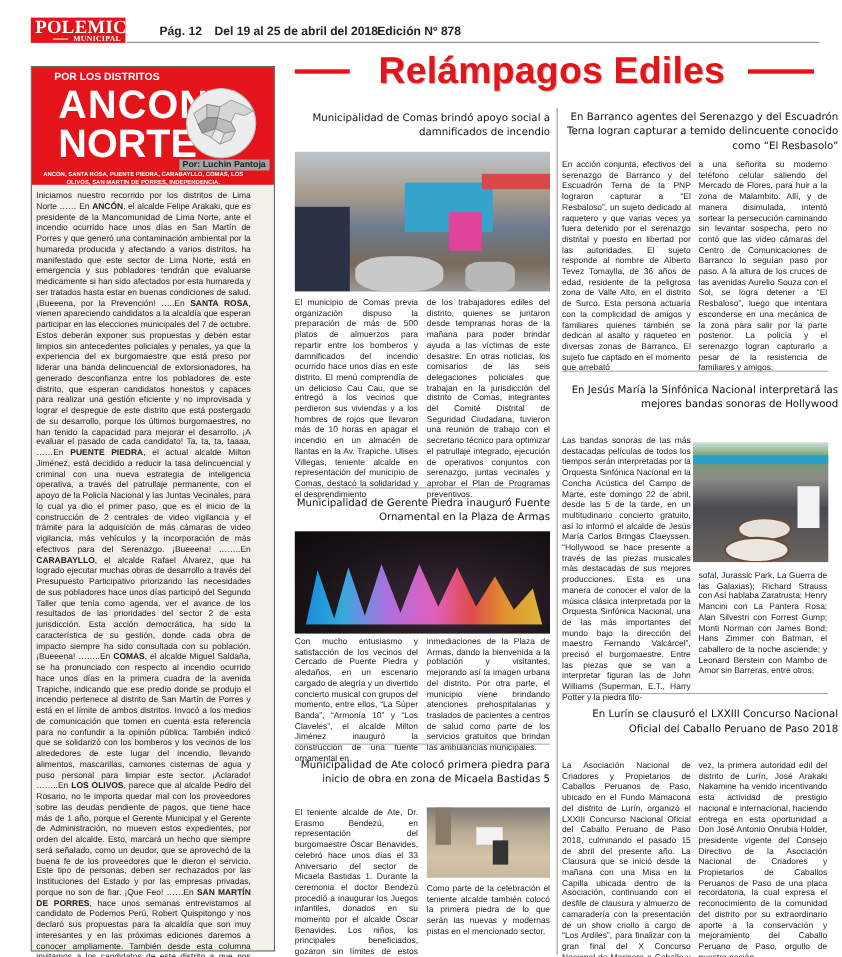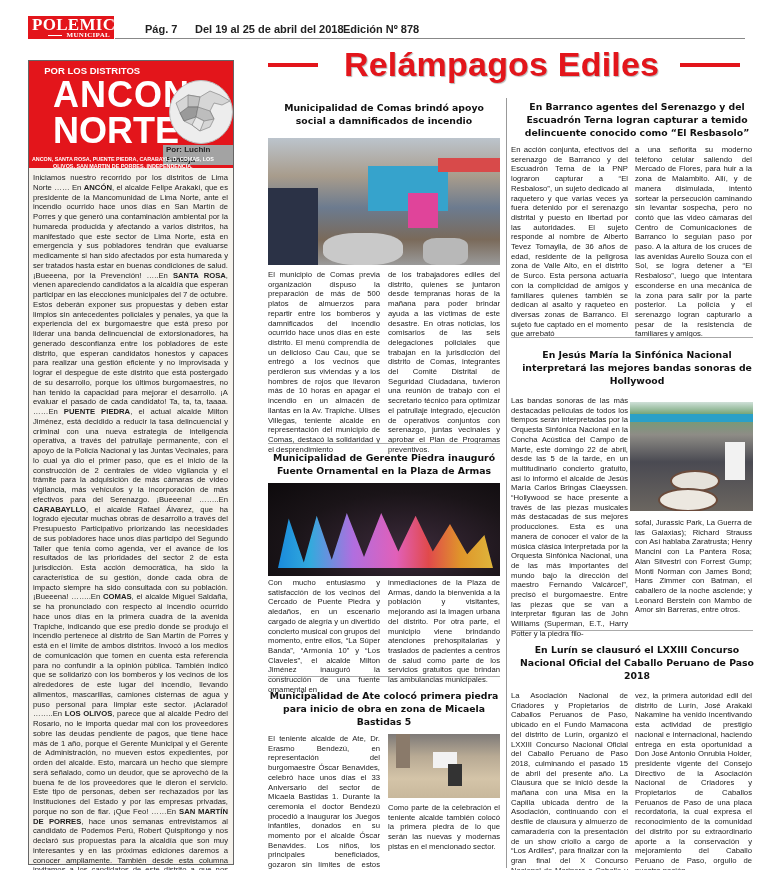--- a/index.html
+++ b/index.html
@@ -8,52 +8,52 @@
 
   
   .masthead { position: absolute; left: 28px; top: 16px; width: 86px; height: 23px; background: #e3151b; color: #fff; }
   .masthead .t1 { position: absolute; left: 4px; top: 0px; font-family: "Liberation Serif", serif; font-weight: bold; font-size: 17px; letter-spacing: 0.3px; line-height: 18px; }
   .masthead .t2 { position: absolute; right: 4px; top: 15px; font-family: "Liberation Serif", serif; font-weight: bold; font-size: 7px; line-height: 8px; letter-spacing: 0.3px; }
   .masthead .line { position: absolute; left: 20px; right: 52px; top: 19px; height: 1px; background:#fff; }
   .hdr-item { position: absolute; top: 23px; font-size: 11px; font-weight: bold; color: #222; white-space: nowrap; }
   .hdr-rule { position: absolute; left: 115px; right: 20px; top: 38px; height: 1px; background: #888; }
 
   
-  .lima-box { position: absolute; left: 28px; top: 60px; width: 206px; height: 805px; border: 1px solid #666; background:#f4f1eb; }
+  .lima-box { position: absolute; left: 28px; top: 60px; width: 222px; height: 805px; border: 1px solid #666; background:#f4f1eb; }
   .lima-head { position: absolute; left: 0; top: 0; width: 100%; height: 107px; background: #e3151b; color: #fff; }
   .lima-head .por { position: absolute; left: 0; width: 62%; top: 4px; text-align: center; font-weight: bold; font-size: 9.5px; }
   .lima-head .lima { position: absolute; left: 24px; top: 16px; font-weight: bold; font-size: 36px; letter-spacing: 1px; line-height: 36px; }
   .lima-head .norte { position: absolute; left: 24px; top: 52px; font-weight: bold; font-size: 36px; letter-spacing: 0px; line-height: 36px; }
   .lima-head .map { position: absolute; left: 140px; top: 19px; width: 64px; height: 64px; border-radius: 50%; background: #ededed; border: 1px solid #bbb; overflow: hidden; }
   .lima-head .byline { position: absolute; left: 134px; top: 84px; background: #a3a3a3; color: #222; font-size: 8px; font-weight: bold; padding: 0 3px; line-height: 10px; }
   .lima-head .districts { position: absolute; left: 0; top: 95px; width: 92%; text-align: center; font-size: 5.4px; font-weight: bold; line-height: 6.5px; }
   .lima-text { position: absolute; left: 4px; top: 112px; width: 195px; font-size: 7.7px; line-height: 9.75px; text-align: justify; color:#222; }
   .lima-text b { font-weight: bold; }
 
   
   .sec-title { position: absolute; left: 344px; top: 44px; font-weight: bold; font-size: 34px; color: #e3151b; letter-spacing: 0.2px; line-height: 40px; text-shadow: 1px 1px 1px #b8b8b8; }
   .sec-line { position: absolute; height: 4px; background: #e3151b; top: 63px; }
 
   .vrule { position: absolute; width: 1px; background: #999; }
   .hrule { position: absolute; height: 1px; background: #aaa; }
 
-  .art-title { position: absolute; text-align: center; font-family: "DejaVu Sans", sans-serif; font-weight: bold; font-size: 9.3px; line-height: 13px; color:#111; }
+  .art-title { position: absolute; text-align: right; font-family: "DejaVu Sans", sans-serif; font-weight: normal; font-size: 9.3px; line-height: 13px; color:#111; }
   .col { position: absolute; font-size: 7.7px; line-height: 9.7px; text-align: justify; color:#222; }
 
   .photo { position: absolute; overflow: hidden; }
 </style>
 </head>
 <body>
 
 <div class="masthead">
   <span class="t1">POLEMICA</span>
   <span class="line"></span>
   <span class="t2">MUNICIPAL</span>
 </div>
-<div class="hdr-item" style="left:145px">Pág. 7</div>
+<div class="hdr-item" style="left:145px">Pág. 12</div>
 <div class="hdr-item" style="left:195px">Del 19 al 25 de abril del 2018</div>
 <div class="hdr-item" style="left:343px">Edición Nº 878</div>
 <div class="hdr-rule"></div>
 
 <div class="lima-box">
   <div class="lima-head">
     <div class="por">POR LOS DISTRITOS</div>
     <div class="lima">ANCON</div>
     <div class="norte">NORTE</div>
     <div class="map">

